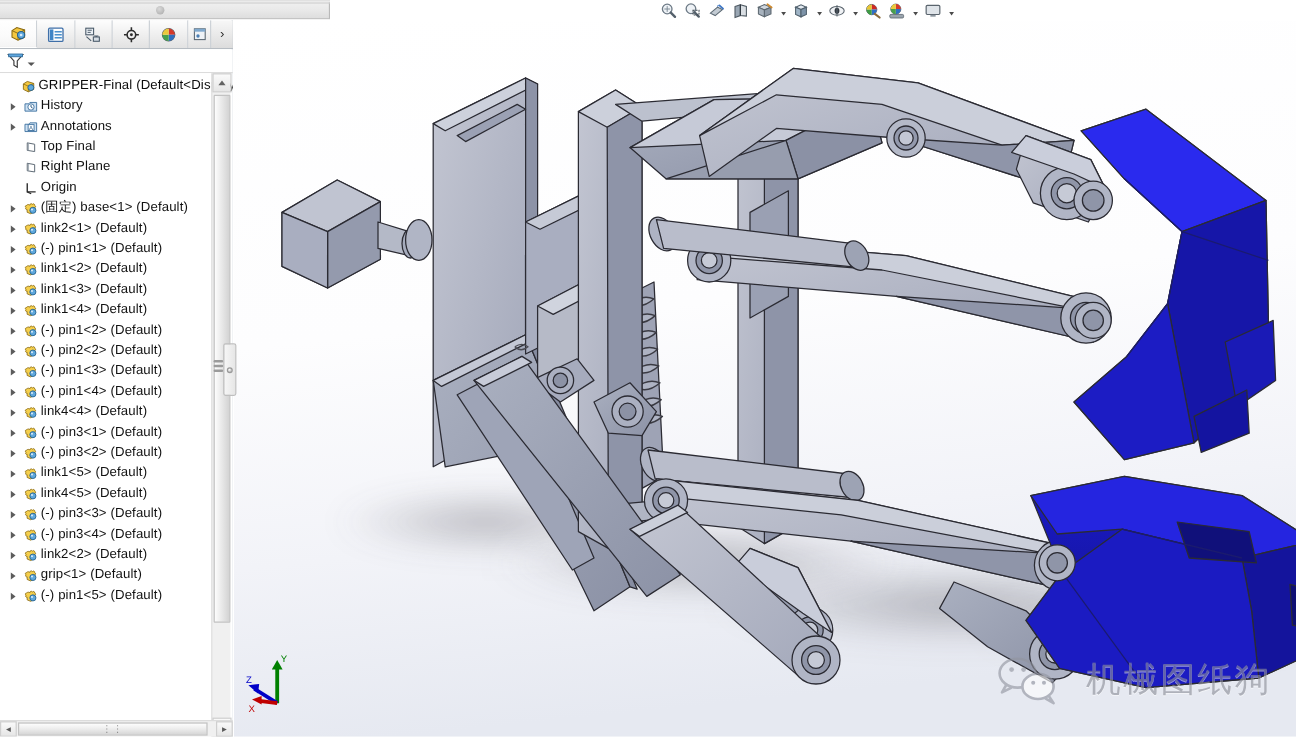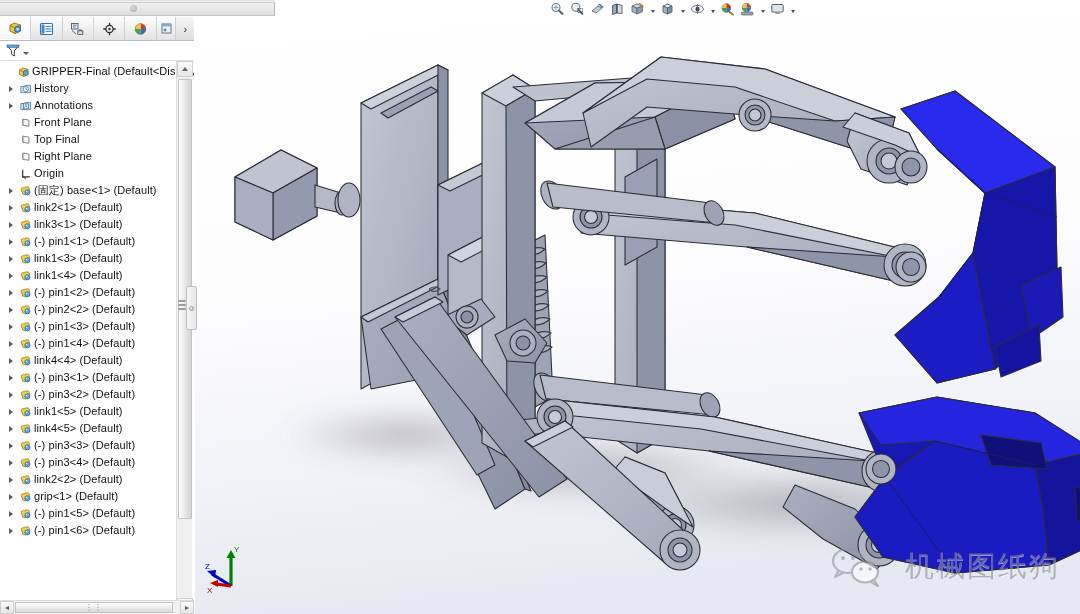--- a/index.html
+++ b/index.html
@@ -446,40 +446,30 @@
             <span class="lbl">Annotations</span>
           </div>
           <div class="trow indent1">
             <span class="arw"></span>
             <span class="ico">
               <svg width="14" height="14" viewBox="0 0 17 16">
       <path d="M4.5 3.2 L12 4.6 L12 12 L4.5 10.8 Z" fill="#ffffff" stroke="#5d6a75" stroke-width="1"></path>
       <path d="M5.8 3.5 L5.8 11" stroke="#8d98a3" stroke-width=".8"></path>
     </svg>
             </span>
-            <span class="lbl">Front Plane</span>
+            <span class="lbl">Top Final</span>
           </div>
           <div class="trow indent1">
             <span class="arw"></span>
             <span class="ico">
               <svg width="14" height="14" viewBox="0 0 17 16">
       <path d="M4.5 3.2 L12 4.6 L12 12 L4.5 10.8 Z" fill="#ffffff" stroke="#5d6a75" stroke-width="1"></path>
       <path d="M5.8 3.5 L5.8 11" stroke="#8d98a3" stroke-width=".8"></path>
     </svg>
             </span>
-            <span class="lbl">Top Final</span>
-          </div>
-          <div class="trow indent1">
-            <span class="arw"></span>
-            <span class="ico">
-              <svg width="14" height="14" viewBox="0 0 17 16">
-      <path d="M4.5 3.2 L12 4.6 L12 12 L4.5 10.8 Z" fill="#ffffff" stroke="#5d6a75" stroke-width="1"></path>
-      <path d="M5.8 3.5 L5.8 11" stroke="#8d98a3" stroke-width=".8"></path>
-    </svg>
-            </span>
             <span class="lbl">Right Plane</span>
           </div>
           <div class="trow indent1">
             <span class="arw"></span>
             <span class="ico">
               <svg width="14" height="14" viewBox="0 0 17 16">
       <path d="M4.5 2.8 L4.5 11.5 L13 11.5" fill="none" stroke="#2c2c2c" stroke-width="1.4"></path>
       <path d="M4.5 11.5 L8.5 13.5" stroke="#2c2c2c" stroke-width="1.2"></path>
     </svg>
             </span>
@@ -515,46 +505,46 @@
             <span class="arw">
               <i></i>
             </span>
             <span class="ico">
               <svg width="14" height="14" viewBox="0 0 17 16">
       <path d="M4 4.5 C2.4 4.5 2 6.3 3.4 6.8 C2.2 7.6 3 9.2 4.4 8.8 L4.4 11.5 L8 13 L11.8 11 L11.8 7 C13.2 6.8 13.4 5 12 4.6 C12.4 3.2 10.6 2.4 9.8 3.5 C9 2.3 7 2.9 7.2 4.3 C6.2 3.6 4.6 3.4 4 4.5 Z" fill="#f5cf4c" stroke="#8a6a12" stroke-width=".85"></path>
       <circle cx="10.2" cy="9.5" r="3.1" fill="#5fa8dd" stroke="#24628f" stroke-width=".9"></circle>
       <circle cx="9.3" cy="8.6" r="1" fill="#ffffff" opacity=".8"></circle>
     </svg>
             </span>
-            <span class="lbl">link3&lt;1&gt; (Default)</span>
-          </div>
-          <div class="trow indent1">
-            <span class="arw">
-              <i></i>
-            </span>
-            <span class="ico">
-              <svg width="14" height="14" viewBox="0 0 17 16">
-      <path d="M4 4.5 C2.4 4.5 2 6.3 3.4 6.8 C2.2 7.6 3 9.2 4.4 8.8 L4.4 11.5 L8 13 L11.8 11 L11.8 7 C13.2 6.8 13.4 5 12 4.6 C12.4 3.2 10.6 2.4 9.8 3.5 C9 2.3 7 2.9 7.2 4.3 C6.2 3.6 4.6 3.4 4 4.5 Z" fill="#f5cf4c" stroke="#8a6a12" stroke-width=".85"></path>
-      <circle cx="10.2" cy="9.5" r="3.1" fill="#5fa8dd" stroke="#24628f" stroke-width=".9"></circle>
-      <circle cx="9.3" cy="8.6" r="1" fill="#ffffff" opacity=".8"></circle>
-    </svg>
-            </span>
             <span class="lbl">(-) pin1&lt;1&gt; (Default)</span>
           </div>
           <div class="trow indent1">
             <span class="arw">
               <i></i>
             </span>
             <span class="ico">
               <svg width="14" height="14" viewBox="0 0 17 16">
       <path d="M4 4.5 C2.4 4.5 2 6.3 3.4 6.8 C2.2 7.6 3 9.2 4.4 8.8 L4.4 11.5 L8 13 L11.8 11 L11.8 7 C13.2 6.8 13.4 5 12 4.6 C12.4 3.2 10.6 2.4 9.8 3.5 C9 2.3 7 2.9 7.2 4.3 C6.2 3.6 4.6 3.4 4 4.5 Z" fill="#f5cf4c" stroke="#8a6a12" stroke-width=".85"></path>
       <circle cx="10.2" cy="9.5" r="3.1" fill="#5fa8dd" stroke="#24628f" stroke-width=".9"></circle>
       <circle cx="9.3" cy="8.6" r="1" fill="#ffffff" opacity=".8"></circle>
     </svg>
             </span>
+            <span class="lbl">link1&lt;2&gt; (Default)</span>
+          </div>
+          <div class="trow indent1">
+            <span class="arw">
+              <i></i>
+            </span>
+            <span class="ico">
+              <svg width="14" height="14" viewBox="0 0 17 16">
+      <path d="M4 4.5 C2.4 4.5 2 6.3 3.4 6.8 C2.2 7.6 3 9.2 4.4 8.8 L4.4 11.5 L8 13 L11.8 11 L11.8 7 C13.2 6.8 13.4 5 12 4.6 C12.4 3.2 10.6 2.4 9.8 3.5 C9 2.3 7 2.9 7.2 4.3 C6.2 3.6 4.6 3.4 4 4.5 Z" fill="#f5cf4c" stroke="#8a6a12" stroke-width=".85"></path>
+      <circle cx="10.2" cy="9.5" r="3.1" fill="#5fa8dd" stroke="#24628f" stroke-width=".9"></circle>
+      <circle cx="9.3" cy="8.6" r="1" fill="#ffffff" opacity=".8"></circle>
+    </svg>
+            </span>
             <span class="lbl">link1&lt;3&gt; (Default)</span>
           </div>
           <div class="trow indent1">
             <span class="arw">
               <i></i>
             </span>
             <span class="ico">
               <svg width="14" height="14" viewBox="0 0 17 16">
       <path d="M4 4.5 C2.4 4.5 2 6.3 3.4 6.8 C2.2 7.6 3 9.2 4.4 8.8 L4.4 11.5 L8 13 L11.8 11 L11.8 7 C13.2 6.8 13.4 5 12 4.6 C12.4 3.2 10.6 2.4 9.8 3.5 C9 2.3 7 2.9 7.2 4.3 C6.2 3.6 4.6 3.4 4 4.5 Z" fill="#f5cf4c" stroke="#8a6a12" stroke-width=".85"></path>
       <circle cx="10.2" cy="9.5" r="3.1" fill="#5fa8dd" stroke="#24628f" stroke-width=".9"></circle>
@@ -737,33 +727,20 @@
               <i></i>
             </span>
             <span class="ico">
               <svg width="14" height="14" viewBox="0 0 17 16">
       <path d="M4 4.5 C2.4 4.5 2 6.3 3.4 6.8 C2.2 7.6 3 9.2 4.4 8.8 L4.4 11.5 L8 13 L11.8 11 L11.8 7 C13.2 6.8 13.4 5 12 4.6 C12.4 3.2 10.6 2.4 9.8 3.5 C9 2.3 7 2.9 7.2 4.3 C6.2 3.6 4.6 3.4 4 4.5 Z" fill="#f5cf4c" stroke="#8a6a12" stroke-width=".85"></path>
       <circle cx="10.2" cy="9.5" r="3.1" fill="#5fa8dd" stroke="#24628f" stroke-width=".9"></circle>
       <circle cx="9.3" cy="8.6" r="1" fill="#ffffff" opacity=".8"></circle>
     </svg>
             </span>
             <span class="lbl">(-) pin1&lt;5&gt; (Default)</span>
-          </div>
-          <div class="trow indent1">
-            <span class="arw">
-              <i></i>
-            </span>
-            <span class="ico">
-              <svg width="14" height="14" viewBox="0 0 17 16">
-      <path d="M4 4.5 C2.4 4.5 2 6.3 3.4 6.8 C2.2 7.6 3 9.2 4.4 8.8 L4.4 11.5 L8 13 L11.8 11 L11.8 7 C13.2 6.8 13.4 5 12 4.6 C12.4 3.2 10.6 2.4 9.8 3.5 C9 2.3 7 2.9 7.2 4.3 C6.2 3.6 4.6 3.4 4 4.5 Z" fill="#f5cf4c" stroke="#8a6a12" stroke-width=".85"></path>
-      <circle cx="10.2" cy="9.5" r="3.1" fill="#5fa8dd" stroke="#24628f" stroke-width=".9"></circle>
-      <circle cx="9.3" cy="8.6" r="1" fill="#ffffff" opacity=".8"></circle>
-    </svg>
-            </span>
-            <span class="lbl">(-) pin1&lt;6&gt; (Default)</span>
           </div>
         </div>
     </div>
 
     <div id="vscroll">
       <div class="vsbtn up">
           <i></i>
         </div>
       <div id="vthumb"></div>
       <div class="vsbtn down">

